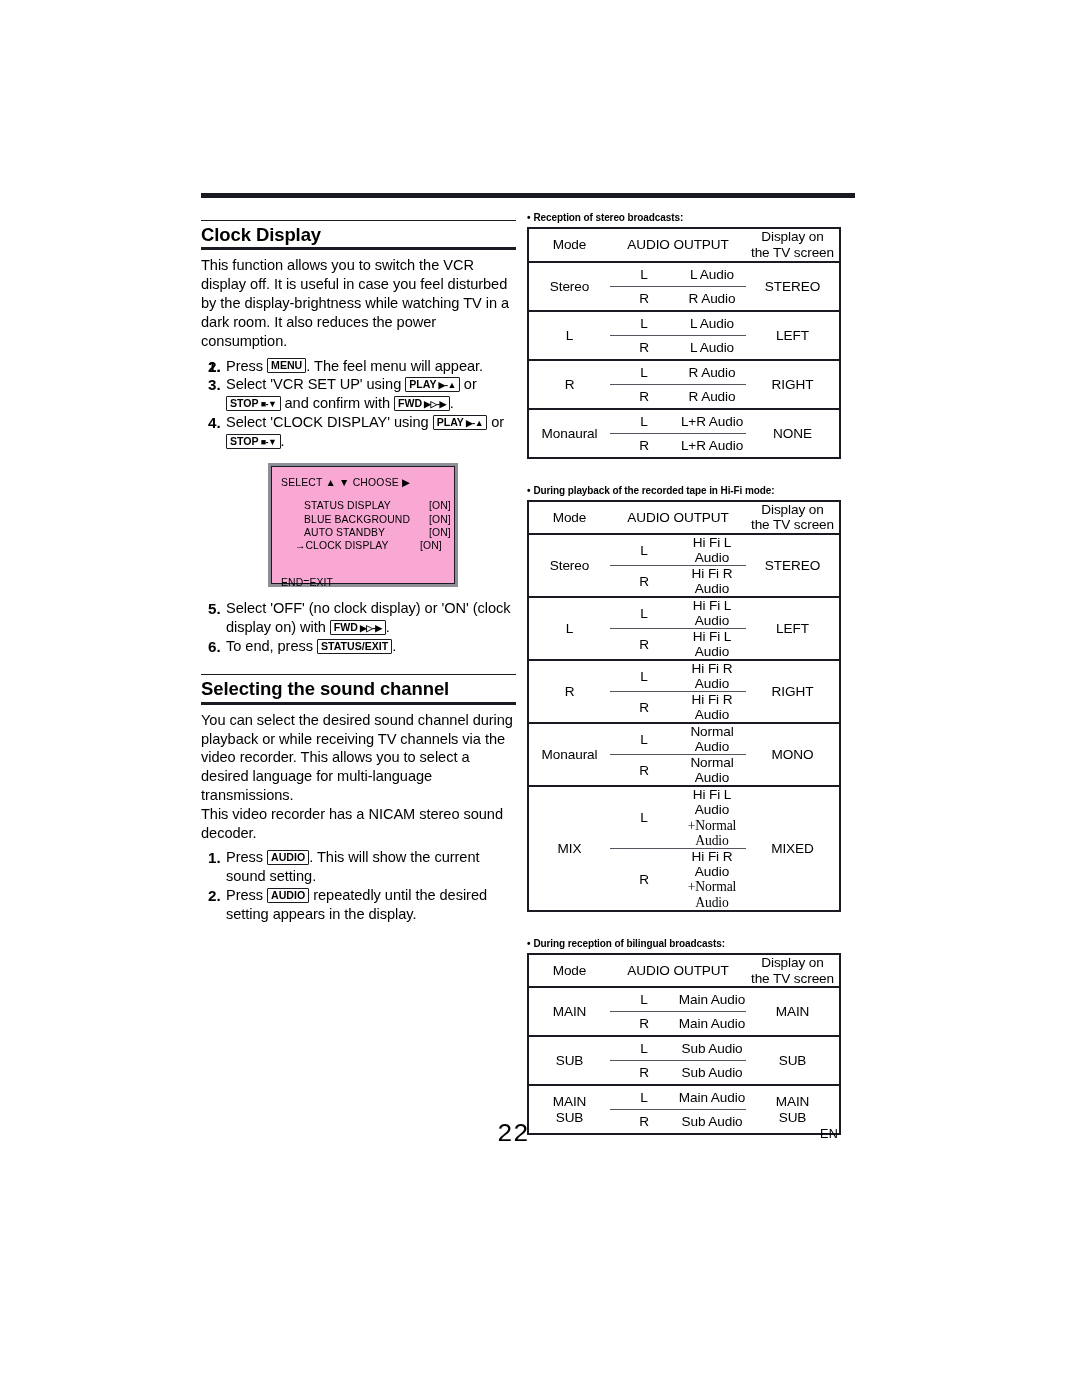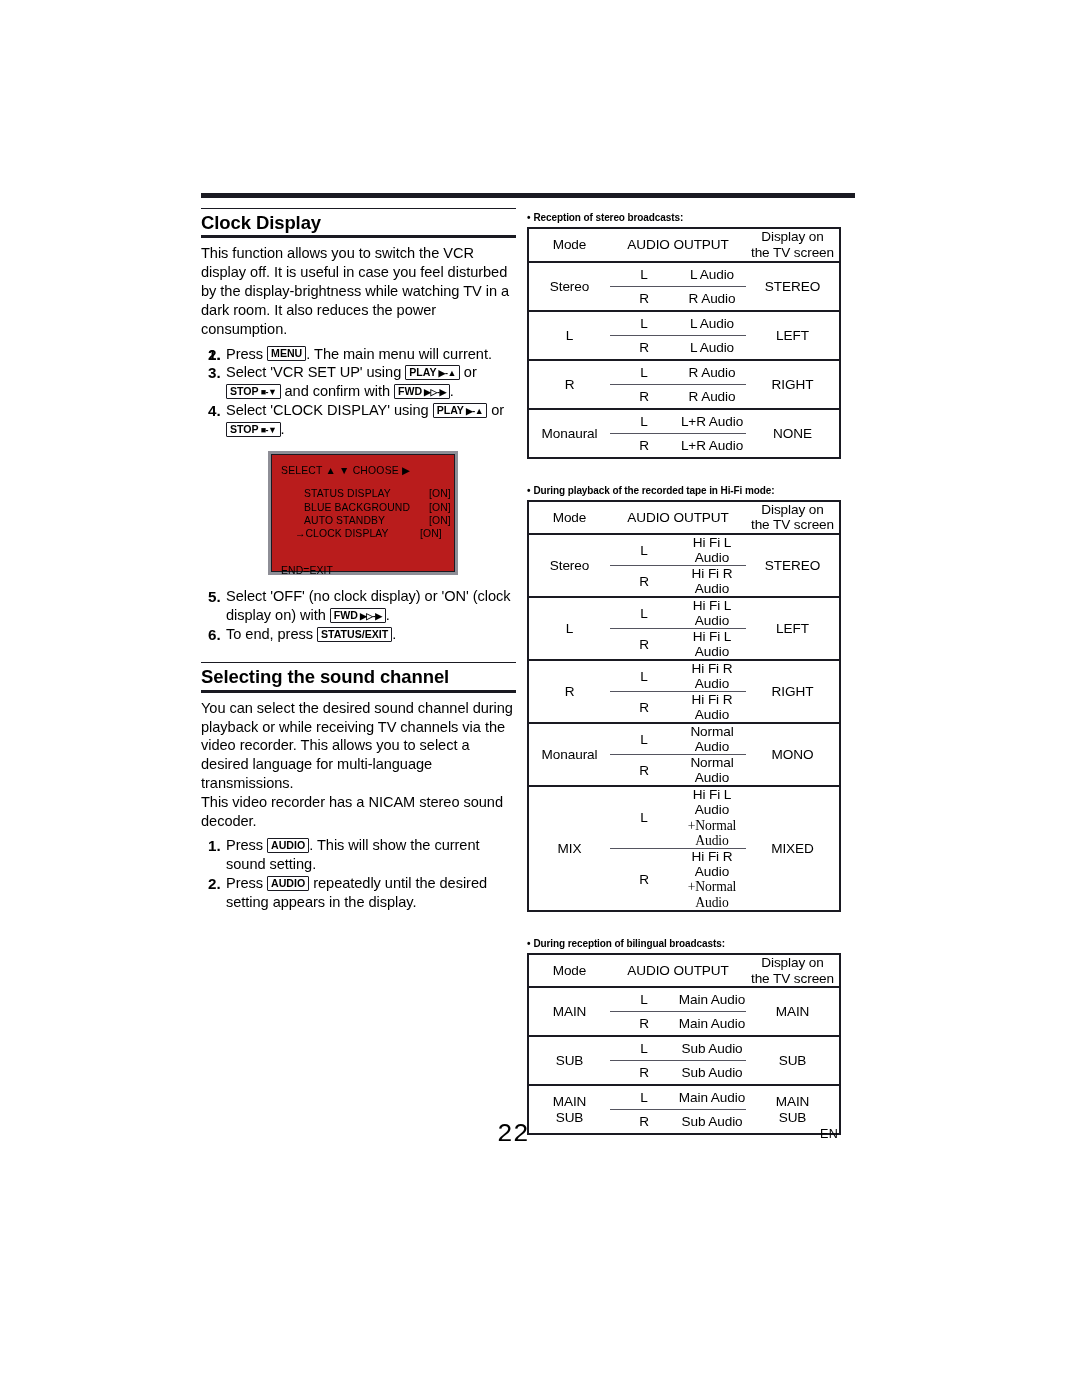--- a/index.html
+++ b/index.html
@@ -30,21 +30,21 @@
     top: 193px;
     width: 654px;
     height: 5px;
     background: #1a1a22;
   }
 
   
   .col-left {
     position: absolute;
     left: 201px;
-    top: 208px;
+    top: 220px;
     width: 315px;
   }
   .col-right {
     position: absolute;
     left: 527px;
     top: 212px;
     width: 316px;
   }
 
   
@@ -111,21 +111,21 @@
   }
 
   
   .osd-wrap {
     position: relative;
     margin: 12px 0 0 67px;
     width: 190px;
   }
   .osd-box {
     border: 3px solid #8e8e96;
-    background: #b91c1c;
+    background: #f9a8d4;
     padding: 0;
   }
   .osd-inner {
     border: 1.6px solid #1a1a22;
     padding: 9px 9px 10px 9px;
     height: 118px;
     box-sizing: border-box;
   }
   .osd-line1 {
     font-size: 10.4px;
@@ -245,21 +245,21 @@
   <div class="col-left">
 
     <div class="section-heading">
       <div class="htext">Clock Display</div>
     </div>
 
     <div class="body-par">This function allows you to switch the VCR display off.  It is useful in case you feel disturbed by the display-brightness while watching TV in a dark room.  It also reduces the power consumption.</div>
 
     <div class="steps" id="steps-1">
         <div class="step"><span class="num">1.</span></div>
-        <div class="step"><span class="num">2.</span><span>Press </span><span class="key">MENU</span><span>. The main menu will current.</span></div>
+        <div class="step"><span class="num">2.</span><span>Press </span><span class="key">MENU</span><span>. The feel menu will appear.</span></div>
         <div class="step"><span class="num">3.</span><span>Select 'VCR SET UP' using </span><span class="key">PLAY<span class="gly"> ▶-▲</span></span><span> or </span><span class="key">STOP<span class="gly"> ■-▼</span></span><span> and confirm with </span><span class="key">FWD<span class="gly"> ▶▷-▶</span></span><span>.</span></div>
         <div class="step"><span class="num">4.</span><span>Select 'CLOCK DISPLAY' using </span><span class="key">PLAY<span class="gly"> ▶-▲</span></span><span> or </span><span class="key">STOP<span class="gly"> ■-▼</span></span><span>.</span></div>
       </div>
 
     <div class="osd-wrap">
       <div class="osd-box">
         <div class="osd-inner">
           <div class="osd-line1">SELECT ▲ ▼  CHOOSE ▶</div>
           <div class="osd-items" id="osd-items">
               <div class="osd-row">

